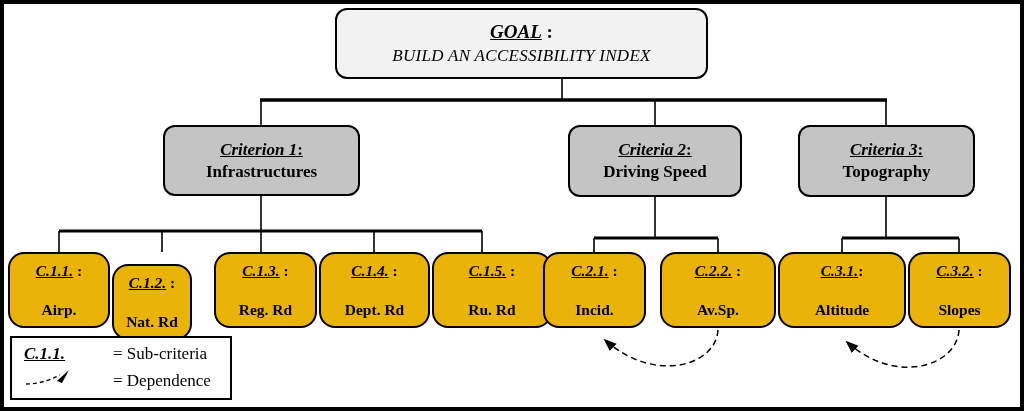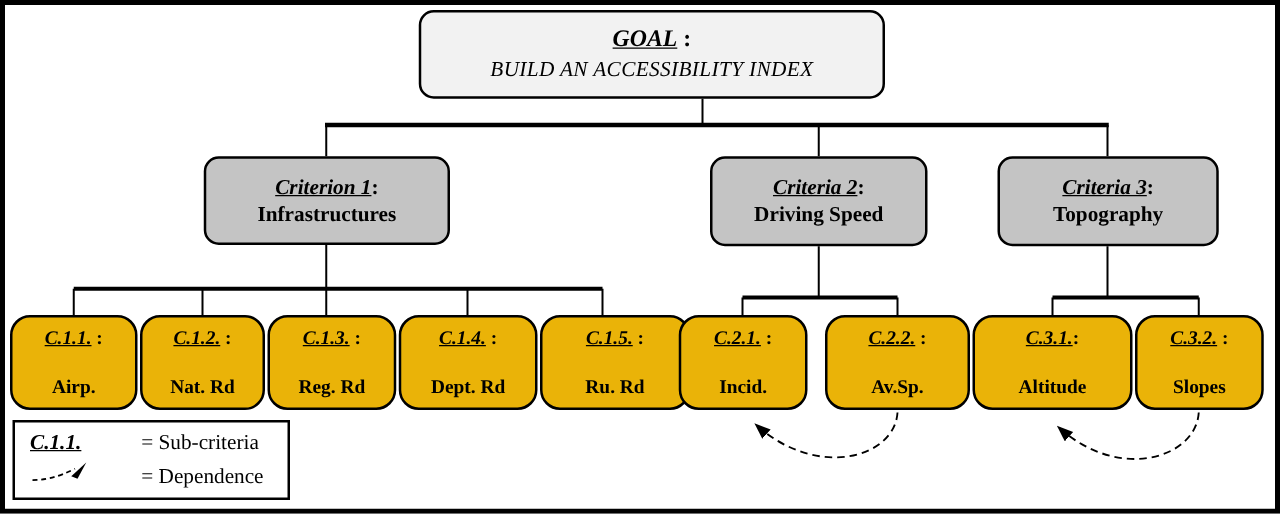--- a/index.html
+++ b/index.html
@@ -28,21 +28,21 @@
     gap:3px;
   }
   .goal .t1{font-size:19px;font-weight:bold;font-style:italic;}
   .goal .t1 .suffix{font-style:normal;text-decoration:none;}
   .goal .t2{font-size:17px;font-style:italic;letter-spacing:.3px;}
   .crit{
     background:#c4c4c4;
     border-radius:12px;
     gap:2px;
   }
-  .crit .t1{font-size:17px;font-weight:bold;font-style:italic;}
+  .crit .t1{font-size:17px;font-weight:bold;font-style:italic;text-decoration:underline;}
   .crit .t1 .suffix{font-style:normal;text-decoration:none;}
   .crit .t2{font-size:17px;font-weight:bold;}
   .sub{
     background:#eab308;
     border-radius:16px;
     gap:3px;
   }
   .sub .t1{font-size:15.5px;font-weight:bold;font-style:italic;}
   .sub .t1 .suffix{font-style:normal;text-decoration:none;}
   .sub .t2{font-size:15.5px;font-weight:bold;margin-top:18px;}
@@ -117,21 +117,21 @@
   </div>
   <div class="box crit" style="left:794px;top:121px;width:177px;height:72px;">
     <div class="t1"><span class="u">Criteria 3</span><span class="suffix">:</span></div>
     <div class="t2">Topography</div>
   </div>
 
   <div class="box sub" style="left:4px;top:248px;width:102px;height:76px;">
     <div class="t1"><span class="u">C.1.1.</span><span class="suffix"> :</span></div>
     <div class="t2">Airp.</div>
   </div>
-  <div class="box sub" style="left:108px;top:248px;width:100px;height:76px;">
+  <div class="box sub" style="left:108px;top:260px;width:80px;height:76px;">
     <div class="t1"><span class="u">C.1.2.</span><span class="suffix"> :</span></div>
     <div class="t2">Nat. Rd</div>
   </div>
   <div class="box sub" style="left:210px;top:248px;width:103px;height:76px;">
     <div class="t1"><span class="u">C.1.3.</span><span class="suffix"> :</span></div>
     <div class="t2">Reg. Rd</div>
   </div>
   <div class="box sub" style="left:315px;top:248px;width:111px;height:76px;">
     <div class="t1"><span class="u">C.1.4.</span><span class="suffix"> :</span></div>
     <div class="t2">Dept. Rd</div>

